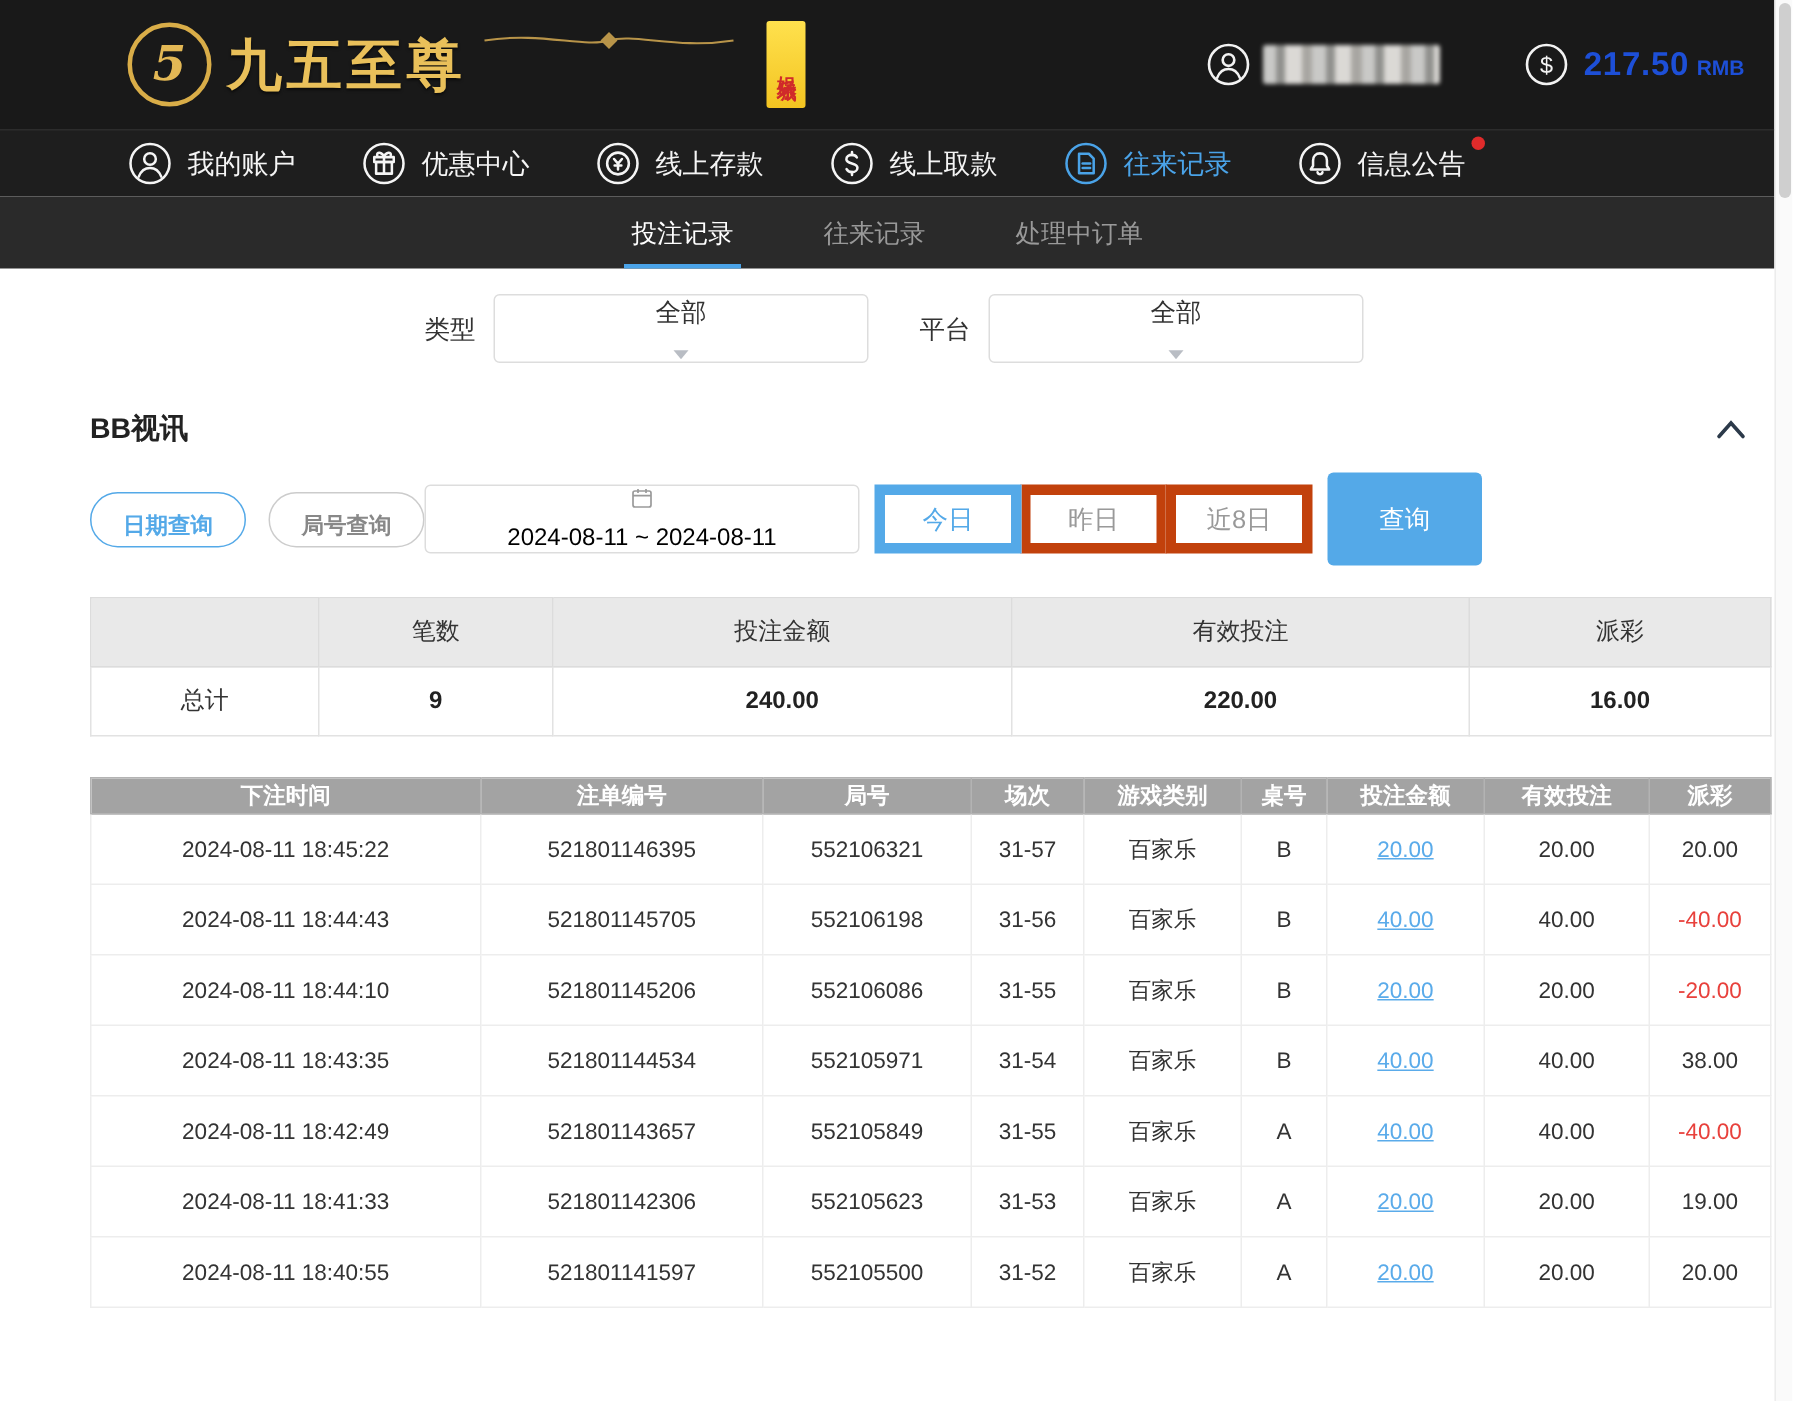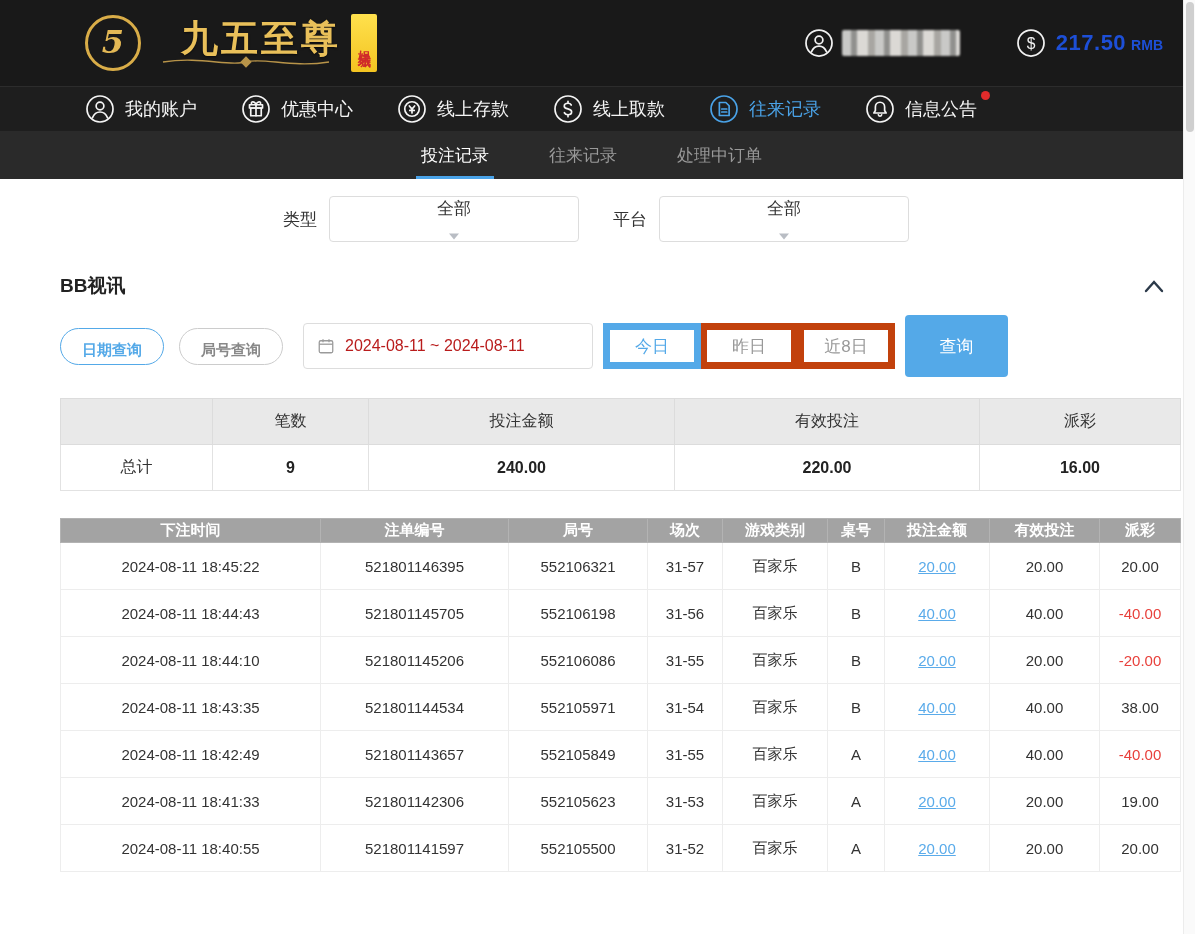--- a/index.html
+++ b/index.html
@@ -5,21 +5,21 @@
   * { margin:0; padding:0; box-sizing:border-box; }
   html,body { width:1195px; height:934px; overflow:hidden; }
   body { font-family:"Liberation Sans","DejaVu Sans",sans-serif; background:#fff; position:relative; }
   .page { width:1183px; height:934px; }
 
   
   .topbar { height:86px; background:#191919; display:flex; align-items:center; justify-content:space-between; padding:0 20px 0 85px; }
   .logo { display:flex; align-items:center; gap:10px; cursor:pointer; }
   .emblem { width:56px; height:56px; border-radius:50%; border:3px solid #d9ad48; color:#e3b855; display:flex; align-items:center; justify-content:center; position:relative; }
   .emblem-num { font:italic 700 32px "DejaVu Serif","Liberation Serif",serif; transform:translateY(-1px); }
-  .logo-mid { display:flex; flex-direction:column; align-items:flex-end; }
+  .logo-mid { display:flex; flex-direction:row; align-items:flex-start; }
   .logo-text { font:700 37px "DejaVu Serif","Liberation Serif",serif; color:#e9c05a; letter-spacing:3px; text-shadow:0 1px 2px rgba(0,0,0,.6); line-height:1.1; }
   .flourish { margin-top:-2px; }
   .logo-badge { writing-mode:vertical-rl; text-orientation:upright; background:linear-gradient(#ffe14d,#f3c421); color:#d02a2a; font-size:13px; font-weight:700; padding:4px 4px; border-radius:2px; letter-spacing:2px; height:58px; text-align:center; }
   .user-area { display:flex; align-items:center; }
   .icon-circ { color:#f2f2f2; display:inline-flex; }
   .blur-name { width:118px; height:26px; margin-left:8px; border-radius:2px;
     background:
       repeating-linear-gradient(90deg,#d8d8d6 0 9px,#9b9b98 9px 15px,#eceae6 15px 26px,#b5b3ae 26px 33px),
       linear-gradient(0deg, rgba(120,120,118,.35), rgba(235,235,232,.35));
     filter:blur(1.3px); opacity:.92; }
@@ -49,21 +49,21 @@
   
   .section-head { margin:32px 18px 0 60px; display:flex; justify-content:space-between; align-items:center; height:24px; }
   .section-title { font-size:19px; font-weight:700; color:#222; }
   .collapse { cursor:pointer; }
 
   
   .query-row { display:flex; align-items:center; margin:25px 0 0 60px; height:46px; }
   button { font-family:inherit; background:#fff; border:none; cursor:pointer; }
   .pill { height:37px; border-radius:19px; padding:12px 21px; font-size:15px; border:1px solid #ccc; color:#888;font-weight:bold; }
   .pill.active { border-color:#54a9e8; color:#54a9e8; margin-right:15px; }
-  .date-input { margin-left:20px; width:290px; height:46px; border:1px solid #ddd; border-radius:4px; display:flex; align-items:center; gap:10px; padding:0 13px; font-size:16px; color:#b91c1c; cursor:pointer; }
+  .date-input { width:290px; height:46px; border:1px solid #ddd; border-radius:4px; display:flex; align-items:center; gap:10px; padding:0 13px; font-size:16px; color:#000000; cursor:pointer;flex-direction:column; }
   .btn-group { display:flex; margin-left:10px; }
   .gbtn { width:98px; height:46px; border:7px solid #c2410c; color:#999; font-size:17px; }
   .gbtn + .gbtn { margin-left:-1px; }
   .gbtn.active { border-color:#54a9e8; color:#54a9e8; position:relative; z-index:1; }
   .search-btn { margin-left:10px; width:103px; height:62px; background:#54a9e8; color:#fff; font-size:17px; border-radius:4px; }
 
   
   table { border-collapse:collapse; table-layout:fixed; }
   .summary { width:1120px; margin:29px 0 0 60px; font-size:16px; }
   .summary th { background:#e9e9e9; border:1px solid #dcdcdc; height:46px; font-weight:400; color:#333; }

